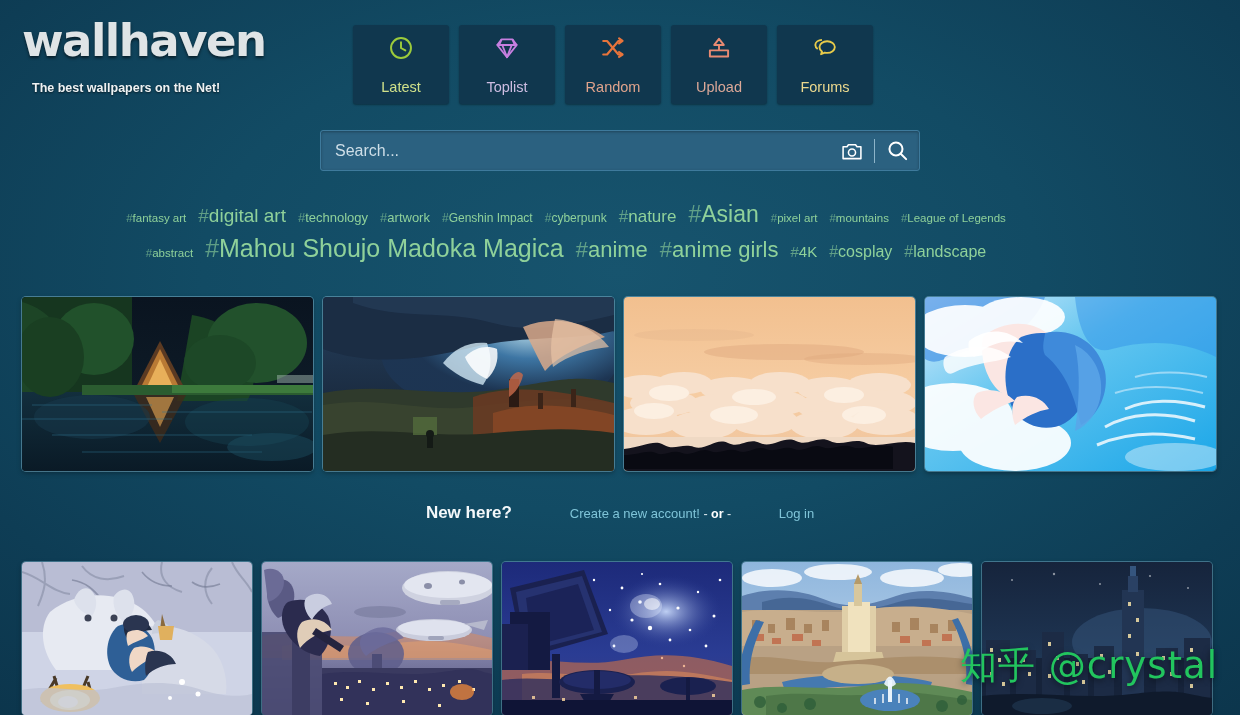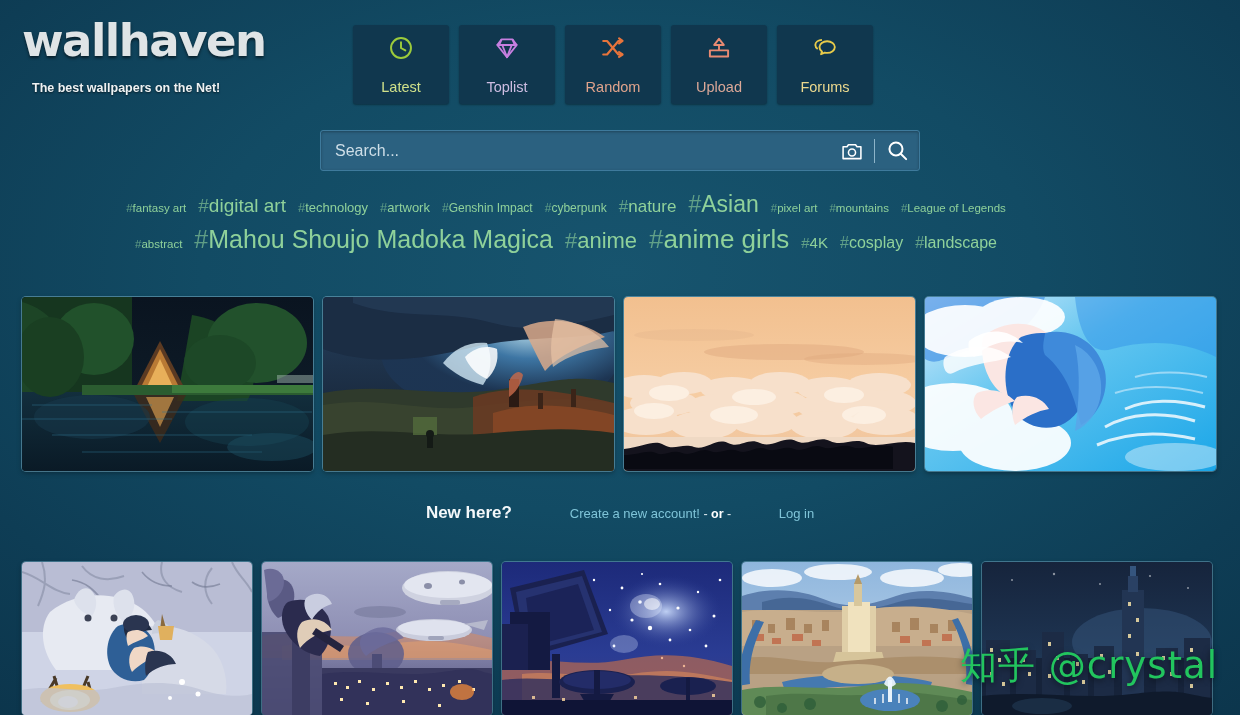--- a/index.html
+++ b/index.html
@@ -92,21 +92,21 @@
   .cam-btn, .mag-btn {
     width: 44px; height: 100%;
     display: flex; align-items: center; justify-content: center;
     cursor: pointer;
   }
   .vline { width: 1px; height: 24px; background: #9fc3d6; opacity: .85; }
 
   
   .tags {
     position: absolute;
-    top: 188px; left: 0; width: 1132px;
+    top: 198px; left: 0; width: 1132px;
     text-align: center;
   }
   .tag-row {
     display: flex;
     justify-content: center;
     align-items: baseline;
     flex-wrap: nowrap;
     gap: 0;
   }
   .tag {
@@ -286,21 +286,21 @@
     <a class="tag" style="font-size:23px"><span class="hash">#</span><span>Asian</span></a>
     <a class="tag" style="font-size:11.5px"><span class="hash">#</span><span>pixel art</span></a>
     <a class="tag" style="font-size:11.5px"><span class="hash">#</span><span>mountains</span></a>
     <a class="tag" style="font-size:11.5px"><span class="hash">#</span><span>League of Legends</span></a>
   </div>
 
   <div class="tag-row">
     <a class="tag" style="font-size:11.5px"><span class="hash">#</span><span>abstract</span></a>
     <a class="tag" style="font-size:25px"><span class="hash">#</span><span>Mahou Shoujo Madoka Magica</span></a>
     <a class="tag" style="font-size:22px"><span class="hash">#</span><span>anime</span></a>
-    <a class="tag" style="font-size:26px"><span class="hash">#</span><span>anime girls</span></a>
+    <a class="tag" style="font-size:22px"><span class="hash">#</span><span>anime girls</span></a>
     <a class="tag" style="font-size:15px"><span class="hash">#</span><span>4K</span></a>
     <a class="tag" style="font-size:16px"><span class="hash">#</span><span>cosplay</span></a>
     <a class="tag" style="font-size:16px"><span class="hash">#</span><span>landscape</span></a>
   </div>
 
 </div>
 
 <div class="thumbs-top">
 
   <div class="thumb-top">

